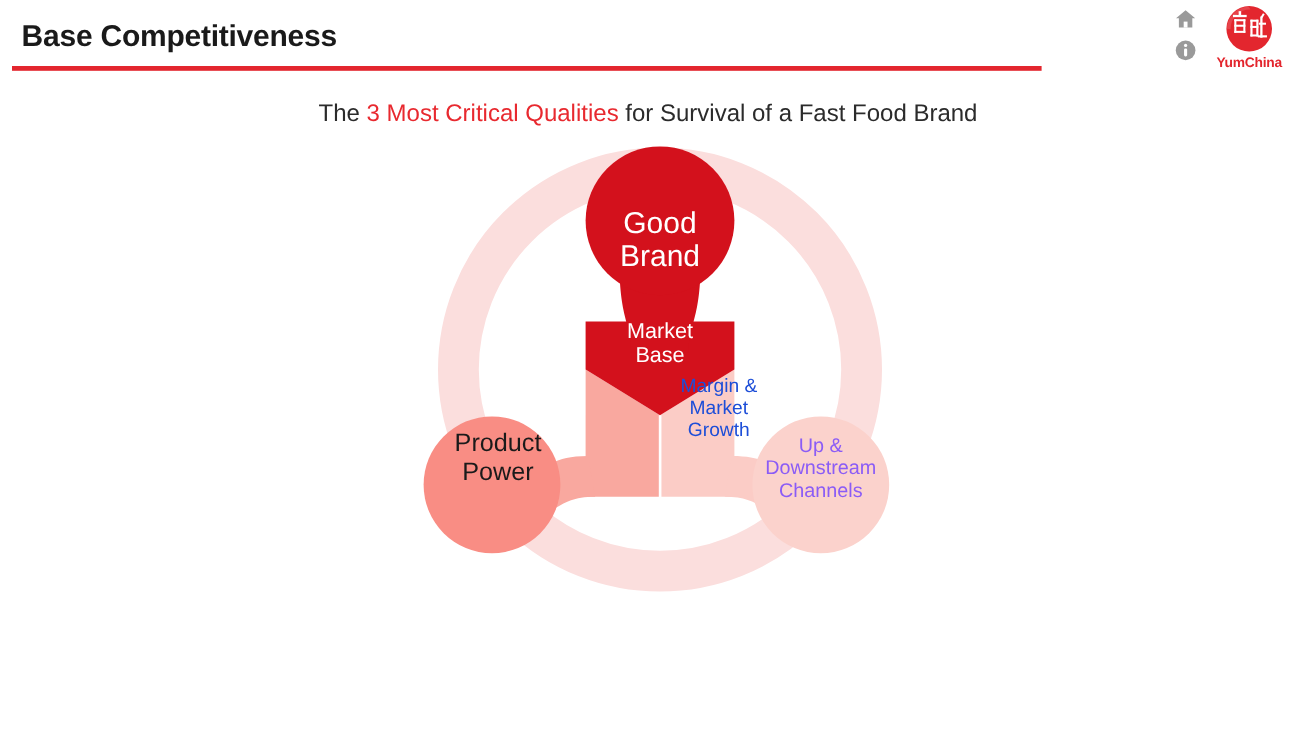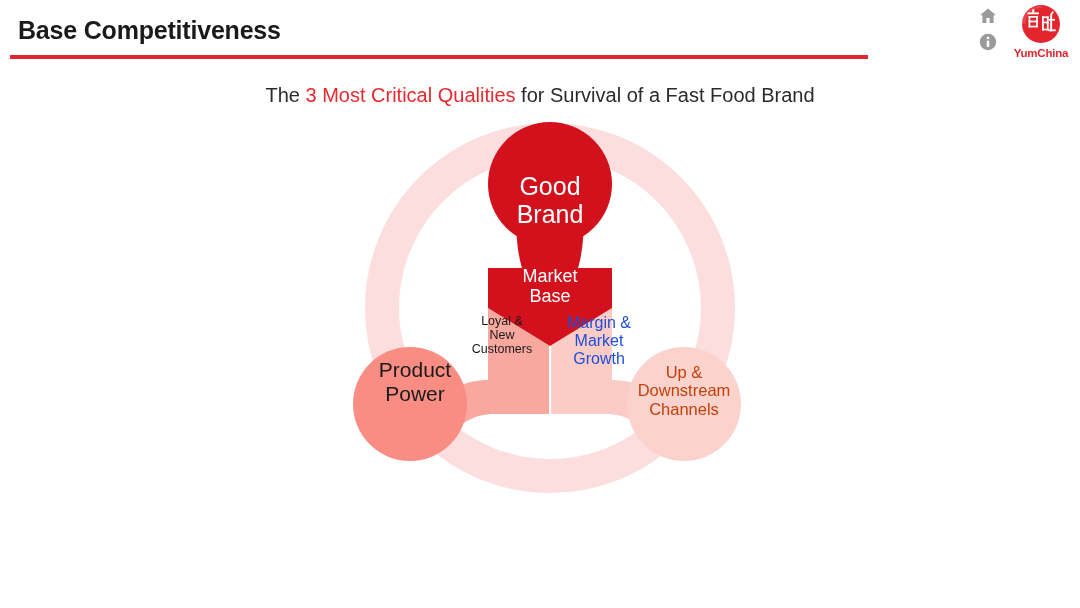--- a/index.html
+++ b/index.html
@@ -103,21 +103,21 @@
   #label-margin {
     left: 215px; top: 196px; width: 88px;
     font-size: 16px; color: #1d4ed8;
   }
   #label-product-power {
     left: 10px; top: 240px; width: 130px;
     font-size: 21px; color: #1a1a1a;
   }
   #label-channels {
     left: 278px; top: 245px; width: 132px;
-    font-size: 16.5px; color: #c2410c;
+    font-size: 16.5px; color: #8b5cf6;
   }
 
   
   #bottom-nav {
     position: absolute;
     left: 0; top: 490px;
     width: 1080px; height: 118px;
   }
 </style>
 </head>
@@ -208,21 +208,20 @@
 
     <circle cx="210" cy="66" r="62" fill="#D3111C"></circle>
     <circle cx="70" cy="286" r="57" fill="#F98D84"></circle>
     <circle cx="344" cy="286" r="57" fill="#FBD2CC"></circle>
 
     <path d="M120 232 a42 42 0 0 0 34 30 l-4 34 a76 76 0 0 1 -62 -56 z" fill="#ffffff" opacity="0"></path>
   </svg>
 
   <div class="node-label" id="label-good-brand">Good<br>Brand</div>
   <div class="node-label" id="label-market-base">Market<br>Base</div>
-  <div class="node-label" id="label-loyal">Loyal &amp;<br>New<br>Customers</div>
   <div class="node-label" id="label-margin">Margin &amp;<br>Market<br>Growth</div>
   <div class="node-label" id="label-product-power">Product<br>Power</div>
   <div class="node-label" id="label-channels">Up &amp;<br>Downstream<br>Channels</div>
 </div>
 
 <div id="bottom-nav">
 
   <div id="nav-items"></div>
 
 </div>

